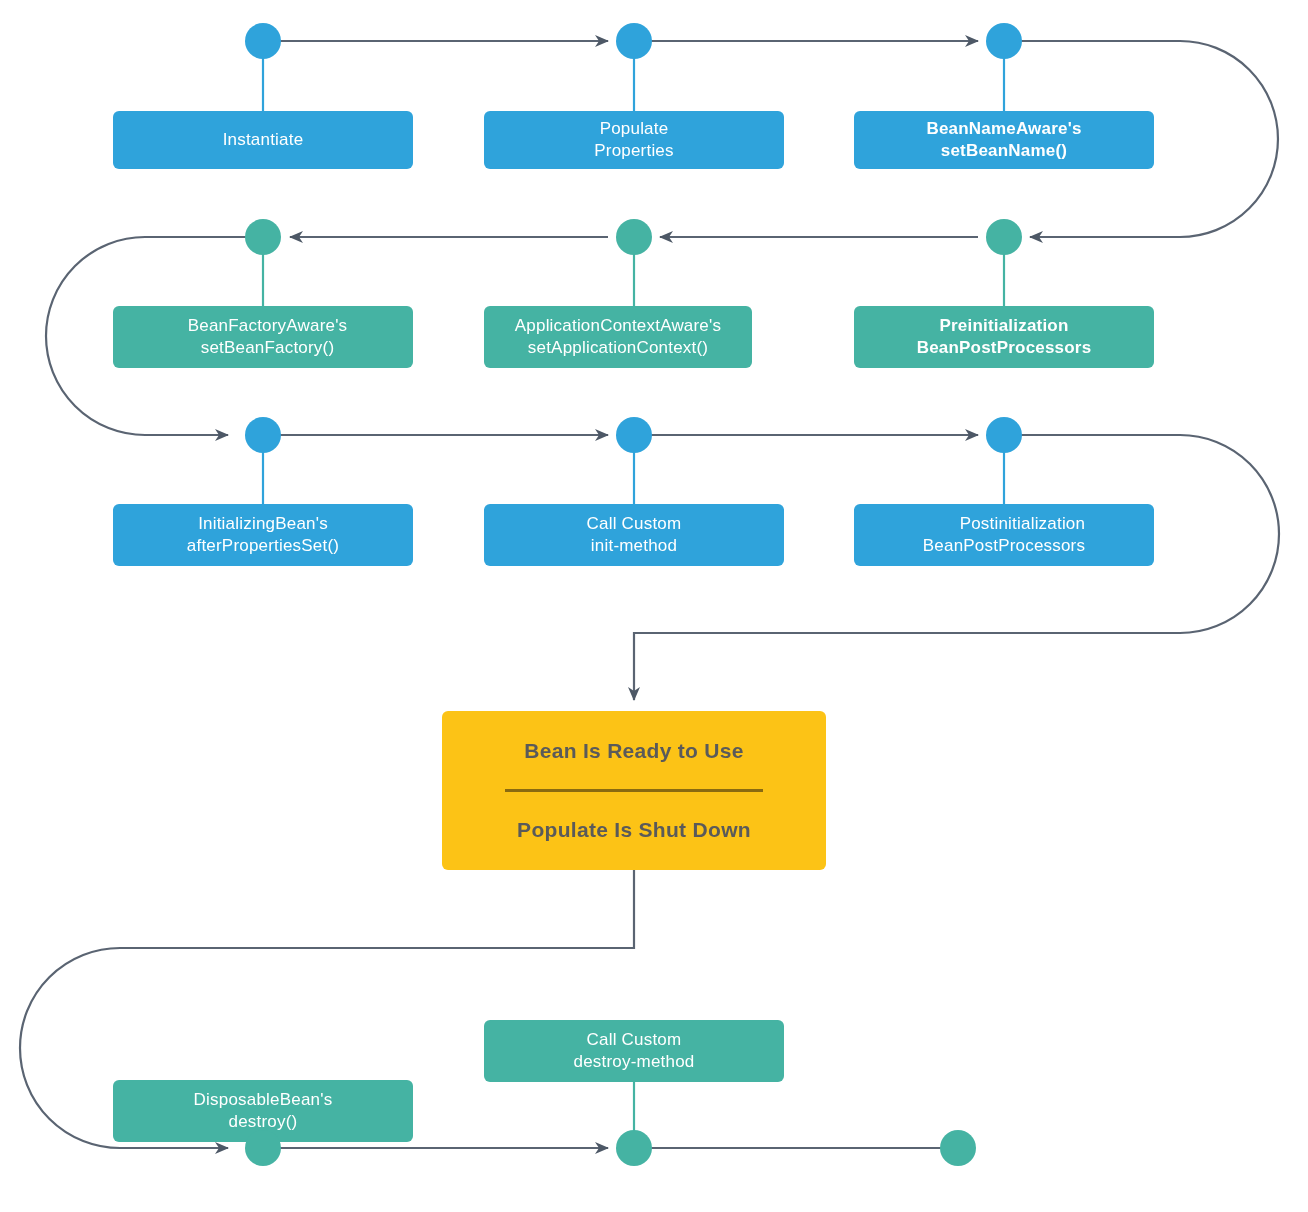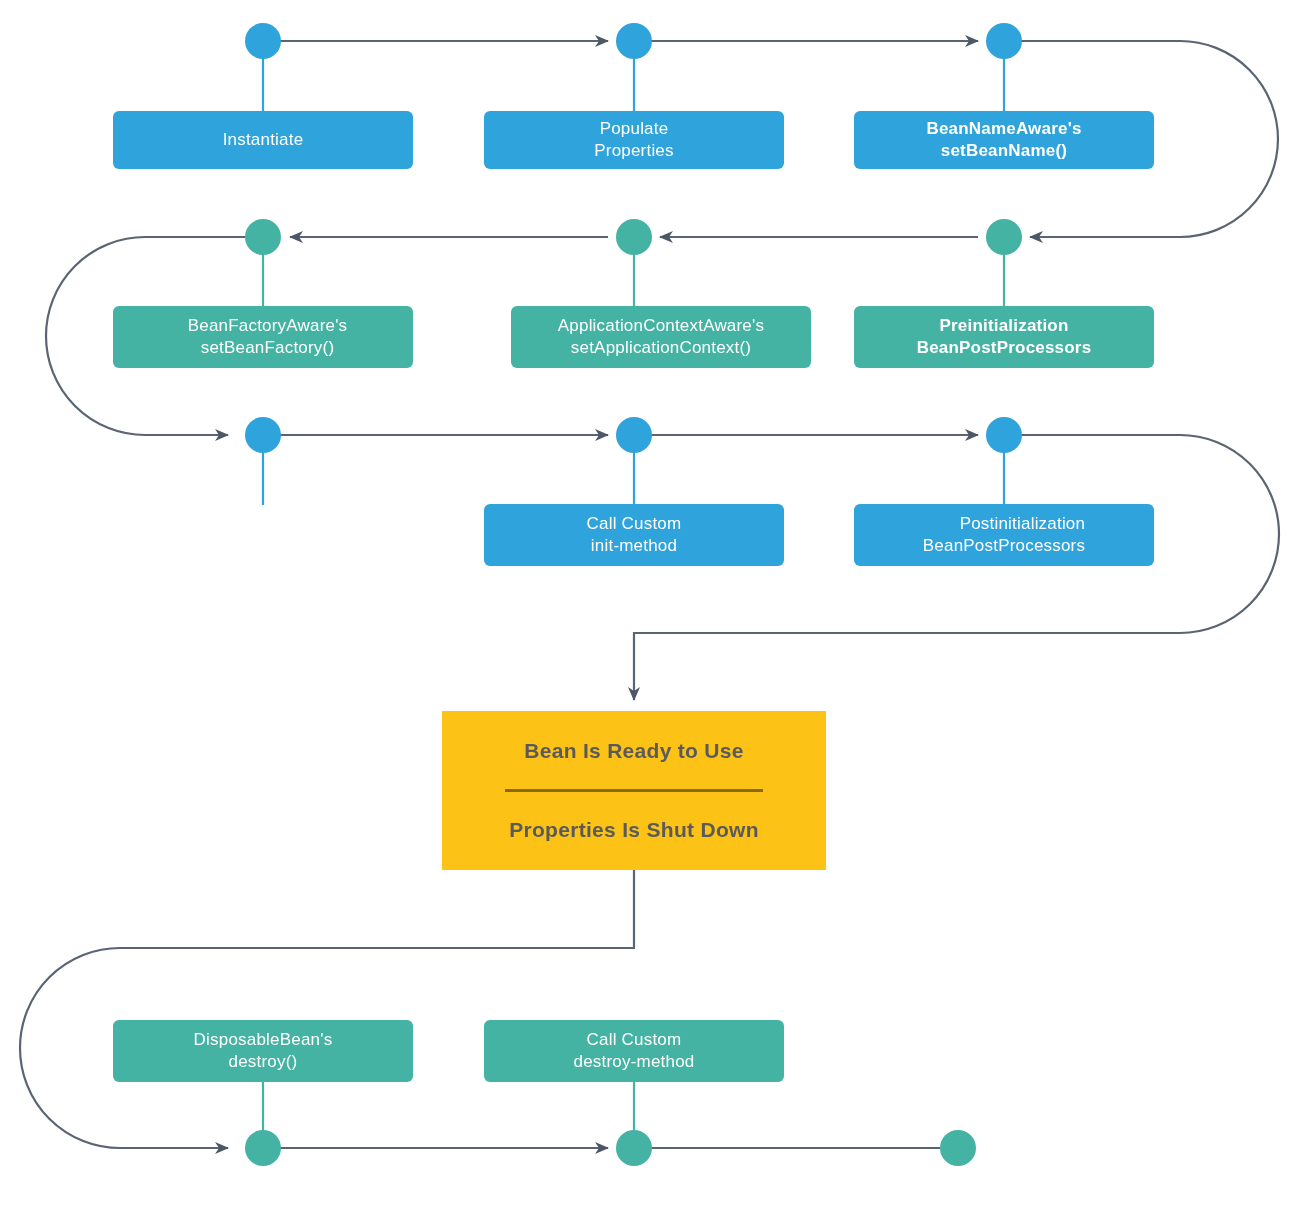--- a/index.html
+++ b/index.html
@@ -36,21 +36,21 @@
     padding: 4px 8px;
     z-index: 3;
   }
   .node-box .lbl { white-space: pre-line; }
   .box-blue  { background: #2FA3DB; }
   .box-teal  { background: #45B3A3; }
 
   .ready-box {
     position: absolute;
     background: #FCC316;
-    border-radius: 0;
+    border-radius: 6px;
     display: flex;
     flex-direction: column;
     align-items: center;
     justify-content: center;
     z-index: 3;
     box-sizing: border-box;
     padding: 18px 26px;
   }
   .ready-box .ready-line {
     color: #5a5a5a;
@@ -146,49 +146,53 @@
   </div>
 
   <div class="dot dot-teal" style="left:245px;top:219px;width:36px;height:36px;"></div>
   <div class="dot dot-teal" style="left:616px;top:219px;width:36px;height:36px;"></div>
   <div class="dot dot-teal" style="left:986px;top:219px;width:36px;height:36px;"></div>
 
   <div class="node-box box-teal" style="left:113px;top:306px;width:300px;height:62px;padding-left:17px;">
     <span class="lbl">BeanFactoryAware's
 setBeanFactory()</span>
   </div>
-  <div class="node-box box-teal" style="left:511px;top:306px;width:300px;height:62px;text-align:center;">
+  <div class="node-box box-teal" style="left:484px;top:306px;width:268px;height:62px;text-align:center;">
     <span class="lbl">ApplicationContextAware's
 setApplicationContext()</span>
   </div>
   <div class="node-box box-teal" style="left:854px;top:306px;width:300px;height:62px;font-weight:bold;">
     <span class="lbl">Preinitialization
 BeanPostProcessors</span>
   </div>
 
   <div class="dot dot-blue" style="left:245px;top:417px;width:36px;height:36px;"></div>
   <div class="dot dot-blue" style="left:616px;top:417px;width:36px;height:36px;"></div>
   <div class="dot dot-blue" style="left:986px;top:417px;width:36px;height:36px;"></div>
 
+  <div class="node-box box-blue" style="left:113px;top:504px;width:300px;height:62px;">
+    <span class="lbl">InitializingBean's
+afterPropertiesSet()</span>
+  </div>
   <div class="node-box box-blue" style="left:484px;top:504px;width:300px;height:62px;">
     <span class="lbl">Call Custom
 init-method</span>
   </div>
   <div class="node-box box-blue" style="left:854px;top:504px;width:300px;height:62px;text-align:right;">
     <span class="lbl">Postinitialization
 BeanPostProcessors</span>
   </div>
 
   <div class="ready-box" style="left:442px;top:711px;width:384px;height:159px;">
     <div class="ready-line">Bean Is Ready to Use</div>
     <div class="divider"></div>
-    <div class="ready-line">Properties Is Shut Down</div>
-  </div>
-
-  <div class="node-box box-teal" style="left:113px;top:1020px;width:300px;height:62px;">
+    <div class="ready-line">Populate Is Shut Down</div>
+  </div>
+
+  <div class="node-box box-teal" style="left:113px;top:1080px;width:300px;height:62px;">
     <span class="lbl">DisposableBean's
 destroy()</span>
   </div>
   <div class="node-box box-teal" style="left:484px;top:1020px;width:300px;height:62px;">
     <span class="lbl">Call Custom
 destroy-method</span>
   </div>
 
   <div class="dot dot-teal" style="left:245px;top:1130px;width:36px;height:36px;"></div>
   <div class="dot dot-teal" style="left:616px;top:1130px;width:36px;height:36px;"></div>

